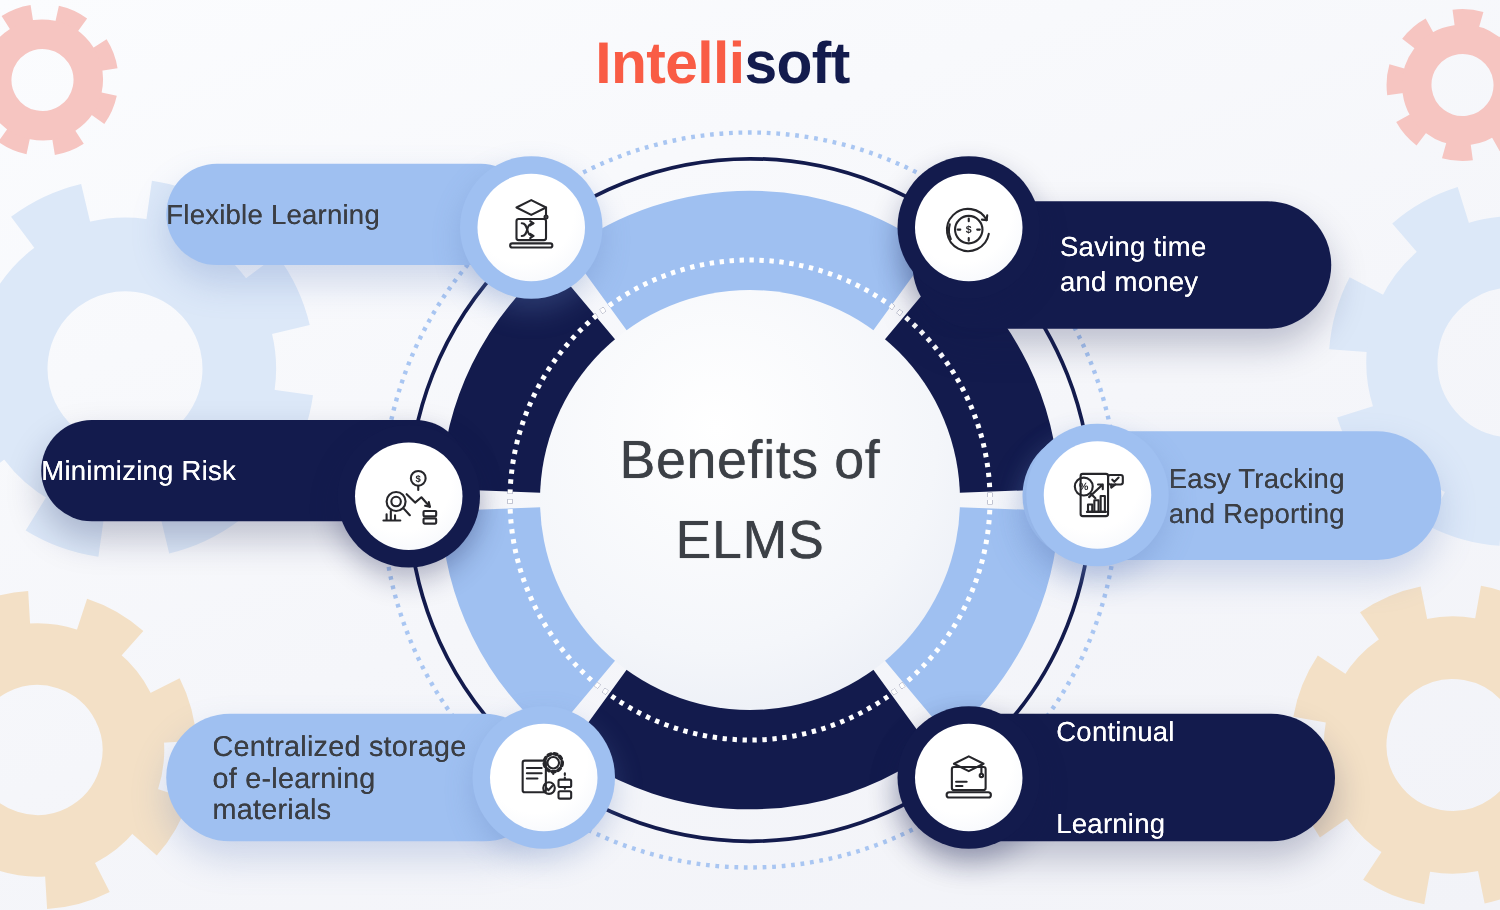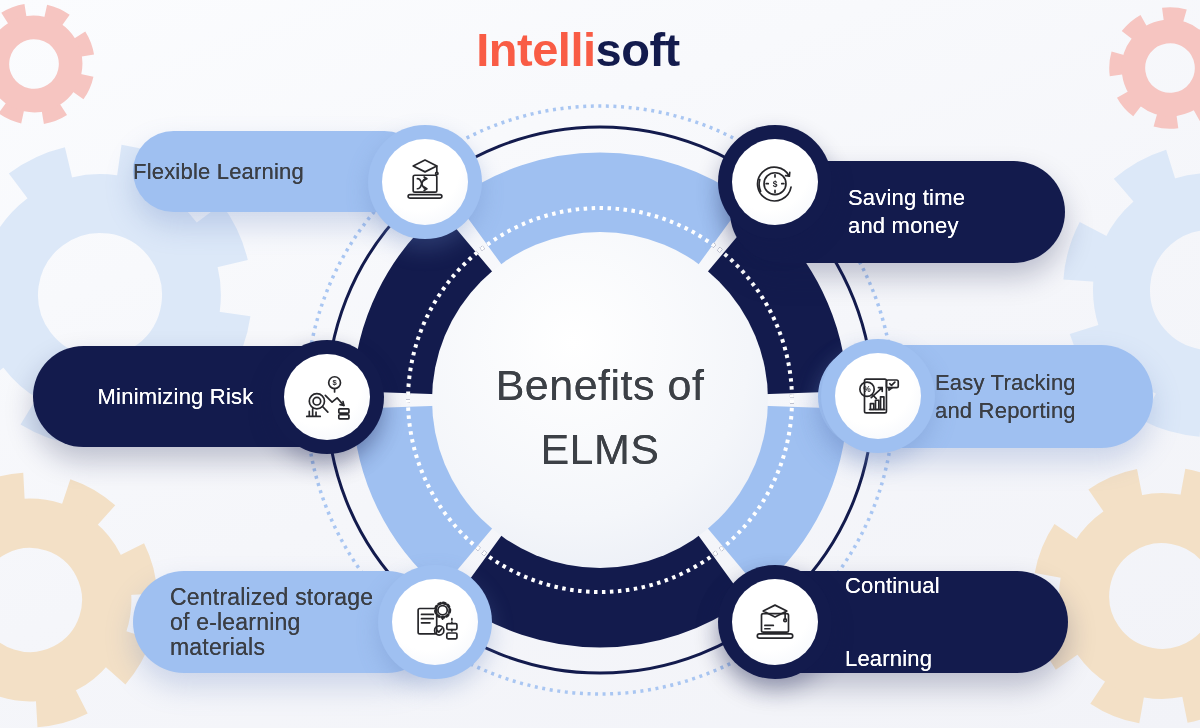--- a/index.html
+++ b/index.html
@@ -17,42 +17,42 @@
   .stage{position:relative;width:1200px;height:728px;overflow:hidden;}
 
   
   .bg-gears{position:absolute;left:0;top:0;z-index:0;}
 
   
   .ring-svg{position:absolute;left:0;top:0;z-index:1;}
 
   
   .center-title{
-    position:absolute;left:450px;top:353px;width:300px;z-index:6;
+    position:absolute;left:450px;top:336px;width:300px;z-index:6;
     text-align:center;color:var(--center-text);
     font-size:43px;line-height:64px;font-weight:500;letter-spacing:.5px;
     text-shadow:0 0 .6px currentColor;
   }
 
   
   .pill{
     position:absolute;border-radius:52px;display:flex;flex-direction:column;
     justify-content:center;z-index:3;
     font-size:22px;line-height:28px;letter-spacing:.2px;font-weight:500;
     text-shadow:0 0 .5px currentColor;
   }
   .pill-blue{background:var(--blue);color:var(--text-dark);
     box-shadow:0 14px 28px rgba(99,130,190,.28);}
   .pill-navy{background:var(--navy);color:var(--text-light);
     box-shadow:0 14px 28px rgba(19,27,77,.25);}
   .pill .line{display:block;}
 
   .p-flexible   {left:133px;top:131px;width:292px;height:81px;align-items:flex-start;}
   .p-saving     {left:730px;top:131px;width:335px;height:102px;padding-left:118px;margin-top:30px;}
-  .p-minimizing {left:33px; top:346px;width:340px;height:101px;align-items:center;padding-right:55px;}
+  .p-minimizing {left:33px; top:336px;width:340px;height:81px;align-items:flex-start;padding-right:55px;}
   .p-easy       {left:818px;top:345px;width:335px;height:103px;padding-left:117px;}
   .p-centralized{left:133px;top:571px;width:305px;height:102px;padding-left:37px;font-size:23px;line-height:25px;}
   .p-continual  {left:722px;top:571px;width:346px;height:102px;padding-left:123px;gap:45px;}
 
   
   .bulb{position:absolute;width:114px;height:114px;border-radius:50%;z-index:4;}
   .bulb-blue{background:var(--blue);box-shadow:0 10px 22px rgba(99,130,190,.30);}
   .bulb-navy{background:var(--navy);box-shadow:0 10px 22px rgba(19,27,77,.30);}
   .icon-circle{
     position:absolute;width:86px;height:86px;border-radius:50%;z-index:5;

